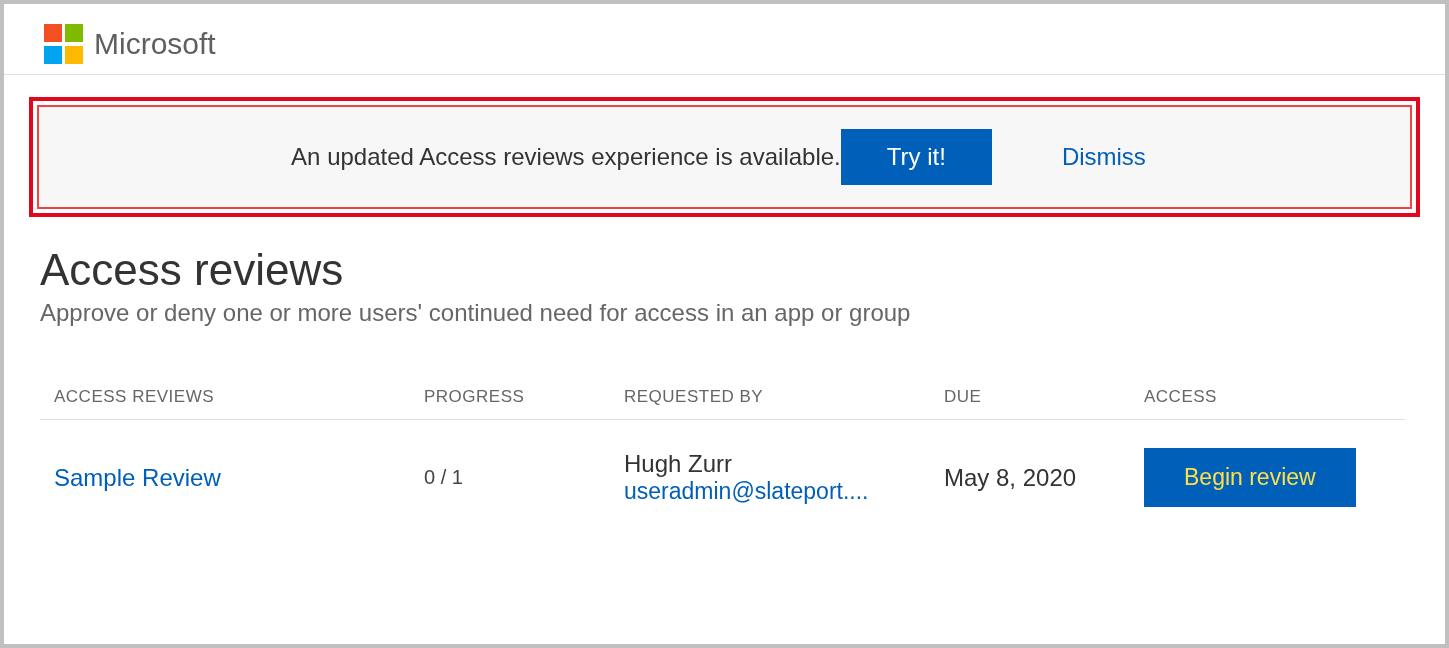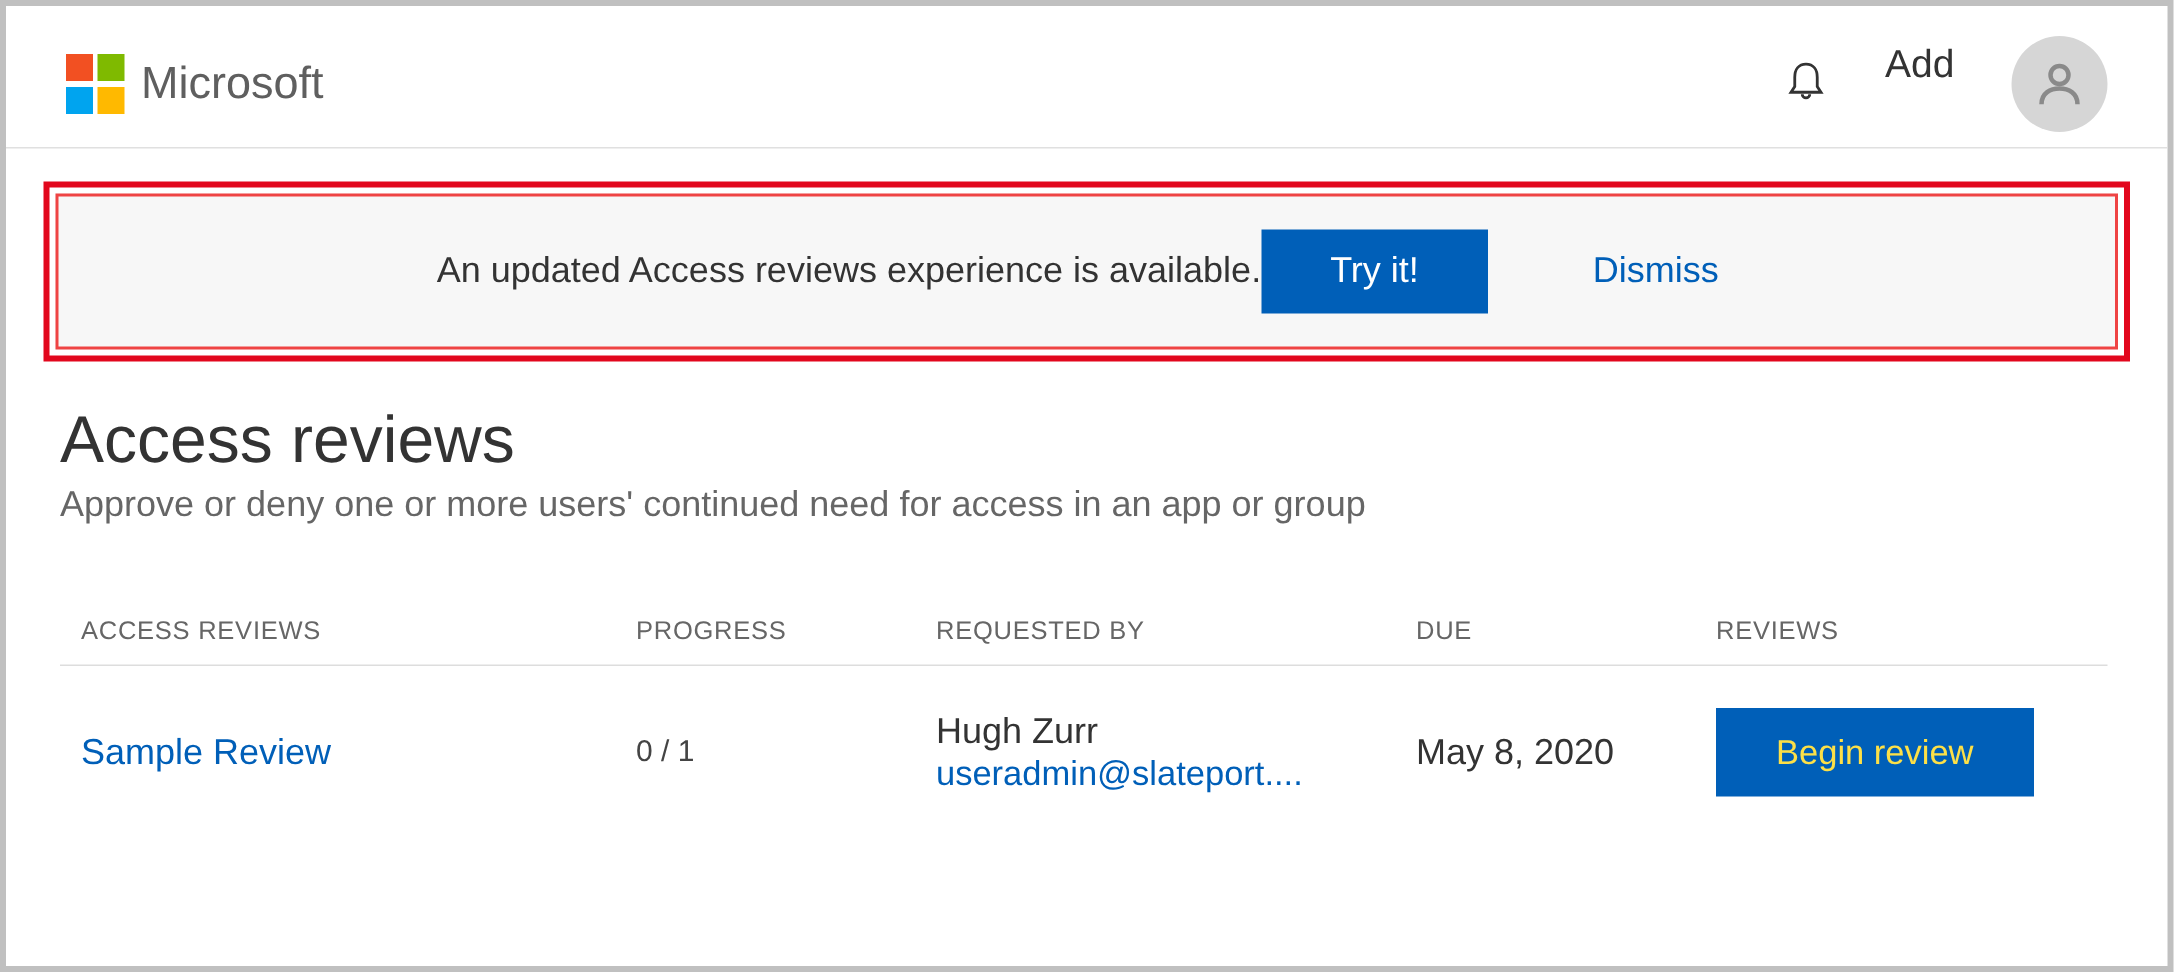--- a/index.html
+++ b/index.html
@@ -201,34 +201,20 @@
   <div class="header">
     <div class="header-left">
       <div class="ms-logo">
         <div class="r"></div>
           <div class="g"></div>
           <div class="b"></div>
           <div class="y"></div>
       </div>
       <span class="ms-name">Microsoft</span>
     </div>
-    <div class="header-right">
-      <span class="bell-icon">
-        <svg viewBox="0 0 24 24">
-            <path d="M12 3 C8 3 6 6 6 10 L6 15 L4 18 L20 18 L18 15 L18 10 C18 6 16 3 12 3 Z M10 19 A2 2 0 0 0 14 19"></path>
-          </svg>
-      </span>
-      <span class="add-label">Add</span>
-      <span class="avatar">
-        <svg viewBox="0 0 24 24">
-            <circle cx="12" cy="8" r="4"></circle>
-            <path d="M4 21 C4 16 8 14 12 14 C16 14 20 16 20 21"></path>
-          </svg>
-      </span>
-    </div>
   </div>
 
   <div class="banner-wrap">
     <div class="banner">
       <span class="banner-msg">An updated Access reviews experience is available.</span>
       <div class="banner-actions">
         <button class="btn-primary">Try it!</button>
         <button class="btn-dismiss">Dismiss</button>
       </div>
     </div>
@@ -237,21 +223,21 @@
   <div class="main">
     <h1 class="page-title">Access reviews</h1>
     <p class="page-sub">Approve or deny one or more users' continued need for access in an app or group</p>
 
     <div class="table">
       <div class="table-header">
         <div class="th col-name">ACCESS REVIEWS</div>
         <div class="th col-progress">PROGRESS</div>
         <div class="th col-req">REQUESTED BY</div>
         <div class="th col-due">DUE</div>
-        <div class="th col-action">REVIEWS</div>
+        <div class="th col-action">ACCESS</div>
       </div>
 
       <div class="table-row">
         <div class="col-name">
           <span class="review-name">Sample Review</span>
         </div>
         <div class="col-progress">
           <span class="progress">0 / 1</span>
         </div>
         <div class="col-req">

